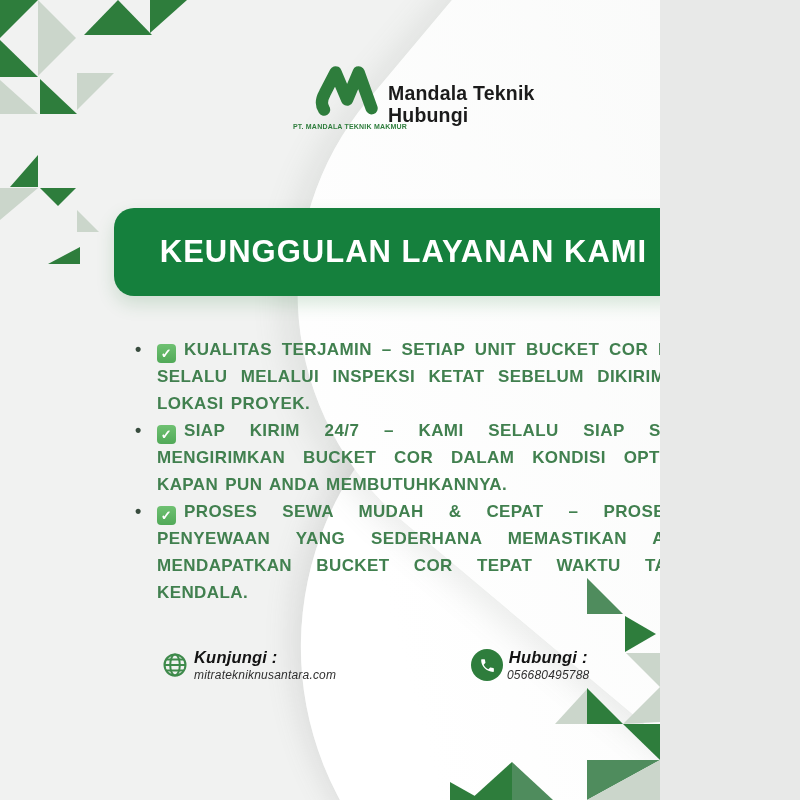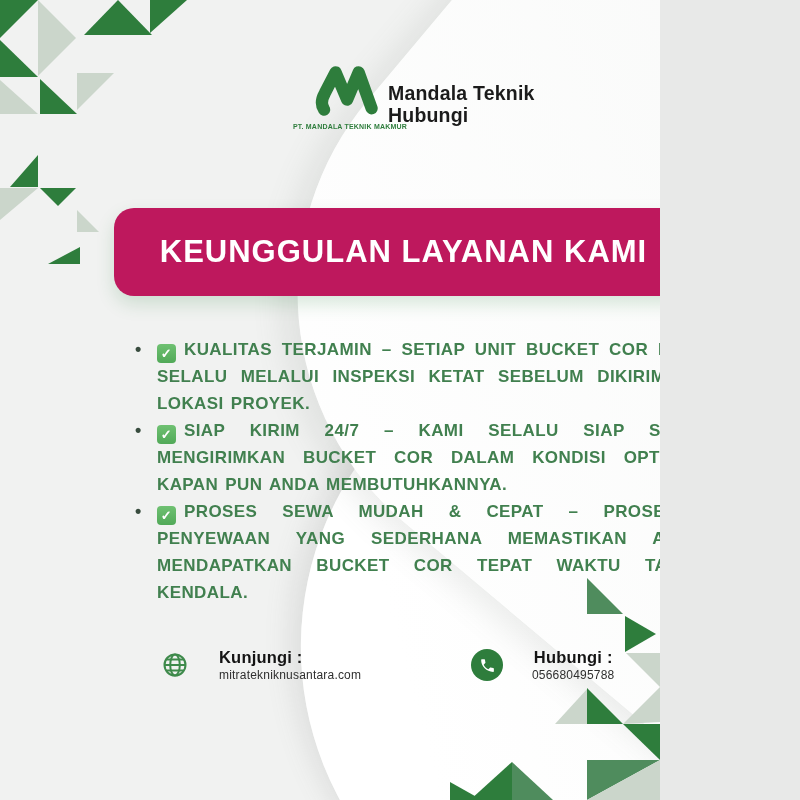--- a/index.html
+++ b/index.html
@@ -35,21 +35,21 @@
     margin-top:3px;font-size:7px;font-weight:bold;letter-spacing:.2px;
     color:#2E7D3C;white-space:nowrap;
   }
   .brand-name{
     position:absolute;left:388px;top:82px;z-index:10;
     font-size:19.5px;font-weight:bold;color:#1b1b1b;line-height:22px;letter-spacing:.2px;
   }
   
   .banner{
     position:absolute;left:114px;top:208px;width:579px;height:88px;z-index:10;
-    background:#be185d;border-radius:20px;
+    background:#15803d;border-radius:20px;
     display:flex;align-items:center;justify-content:center;
     box-shadow:0 8px 18px rgba(47,125,61,.18);
   }
   .banner-text{
     color:#ffffff;font-size:31px;font-weight:bold;letter-spacing:1px;white-space:nowrap;
   }
   
   .benefits{
     position:absolute;left:133px;top:336px;width:546px;z-index:10;
     margin:0;padding:0 0 0 24px;list-style:none;
@@ -63,21 +63,21 @@
     content:"\2022";position:absolute;left:-22px;top:0;
     color:#384C3E;font-size:18px;
   }
   .check{
     display:inline-flex;align-items:center;justify-content:center;
     width:19px;height:19px;margin-right:8px;vertical-align:-3px;
     background:linear-gradient(180deg,#6fc172,#51a958);
     border-radius:4px;color:#ffffff;font-size:13px;font-weight:bold;line-height:19px;
   }
   
-  .contact-group{position:absolute;top:648px;display:flex;gap:29px;align-items:center;z-index:10;}
+  .contact-group{position:absolute;top:648px;display:flex;gap:4px;align-items:center;z-index:10;font-style:italic;}
   .contact-visit{left:160px;}
   .contact-phone{left:471px;text-align:center;}
   .contact-texts{display:flex;flex-direction:column;gap:1px;}
   .contact-label{font-size:16.5px;font-weight:bold;color:#141414;letter-spacing:.2px;}
   .contact-value{font-size:12px;color:#2f2f2f;letter-spacing:.2px;}
   .globe-box{width:30px;height:30px;}
   .phone-badge{
     width:32px;height:32px;border-radius:50%;background:#2E7D3C;
     display:flex;align-items:center;justify-content:center;
   }

